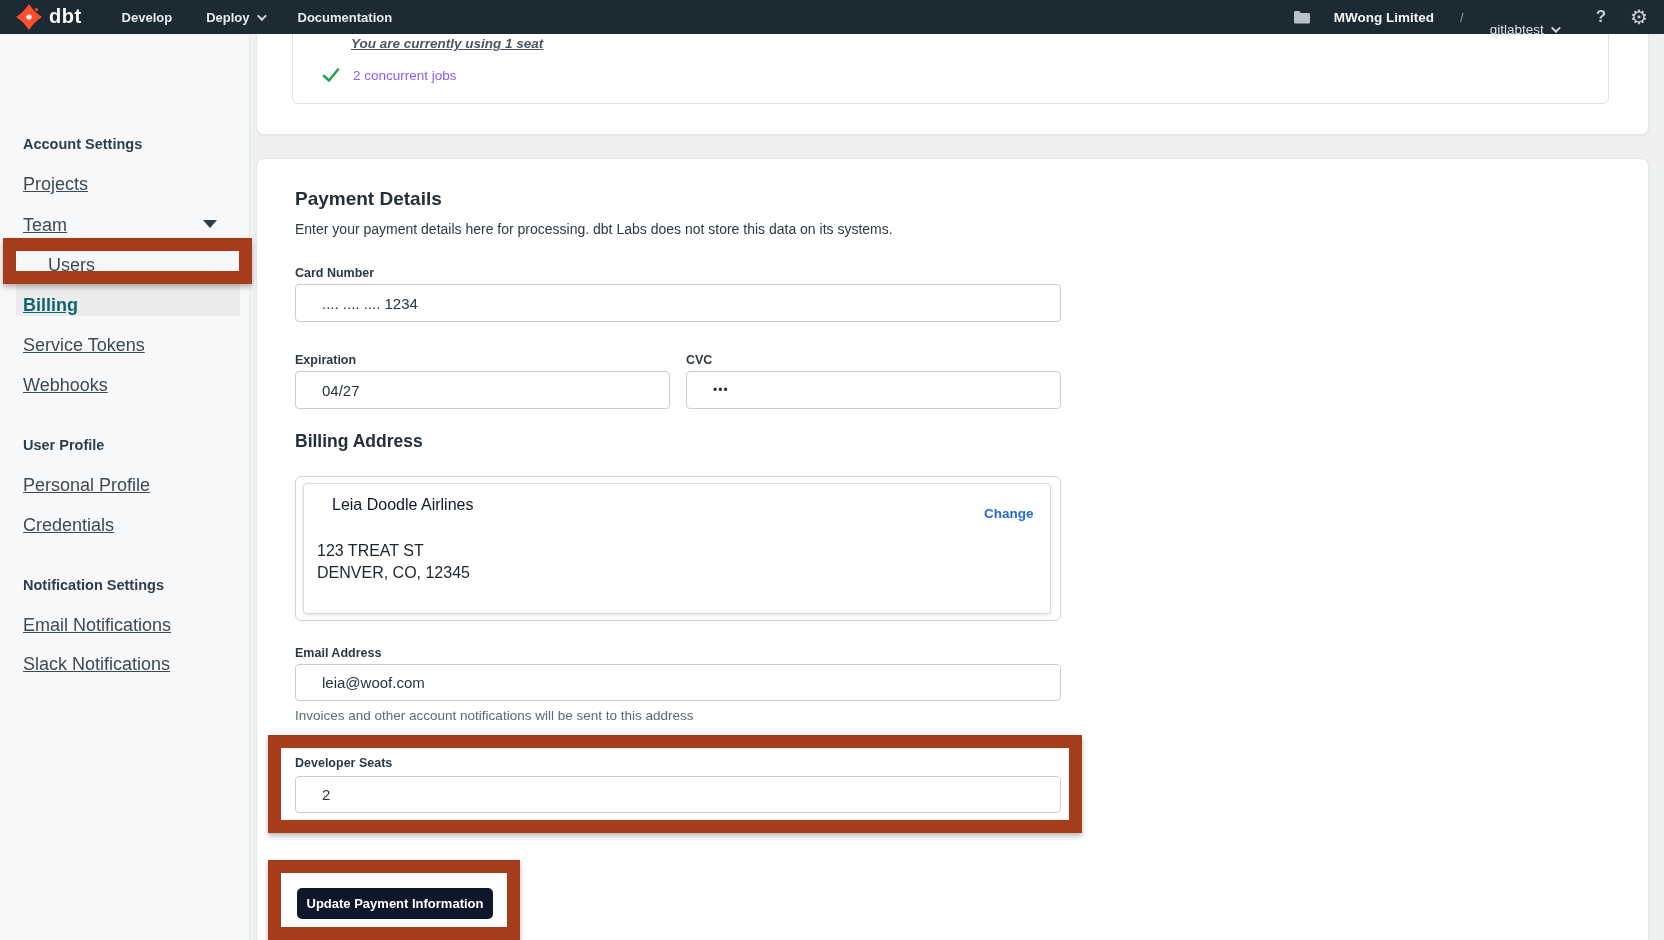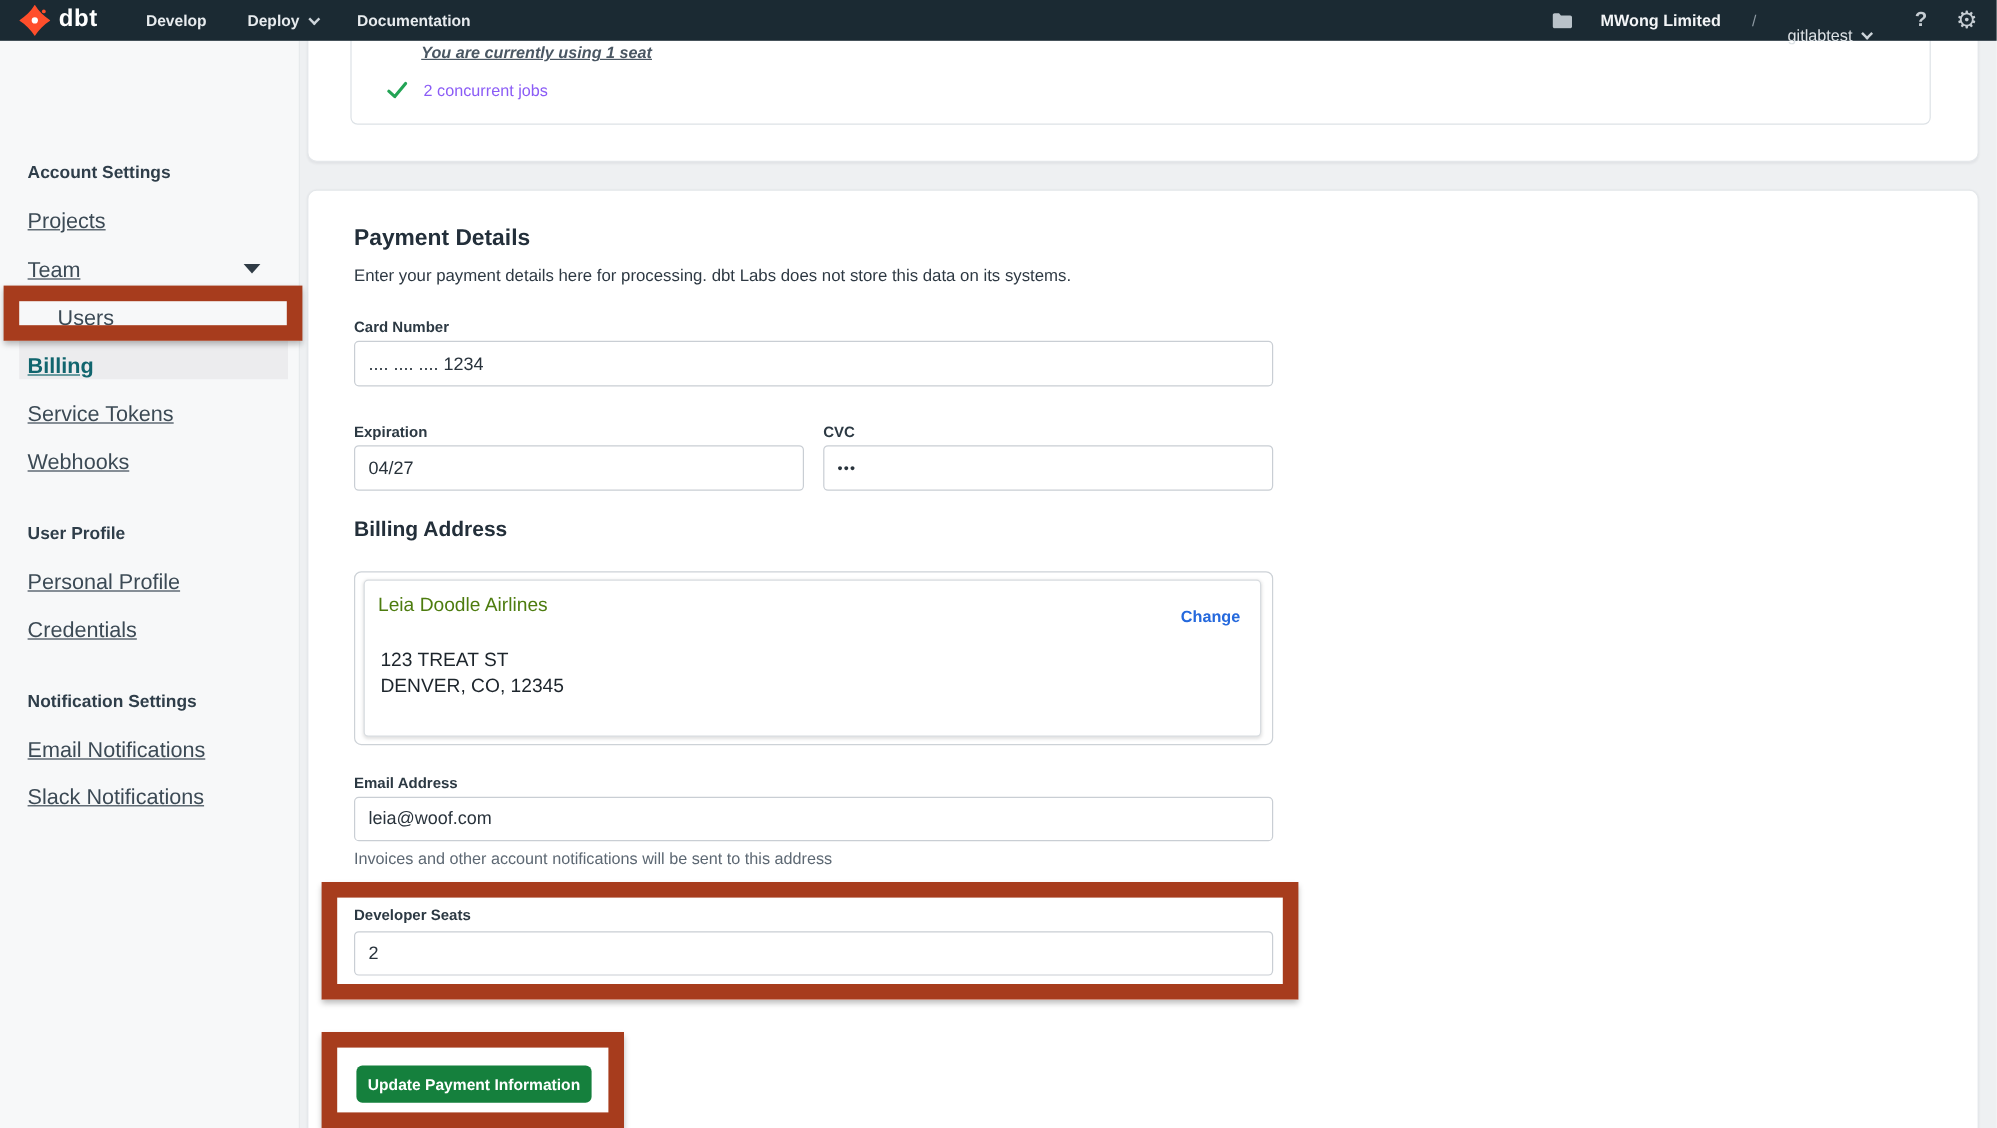--- a/index.html
+++ b/index.html
@@ -54,33 +54,33 @@
 
   
   .abs { position:absolute; z-index:3; }
   .h1 { font-size:19px; font-weight:bold; color:#232f3a; }
   .h2 { font-size:17.5px; font-weight:bold; color:#232f3a; }
   .desc { font-size:14px; color:#2e3943; }
   .field-label { font-size:12.5px; font-weight:bold; color:#2c3943; }
   .tb {
     border:1px solid #c9ced4; border-radius:4px; background:#fff;
     font-family:"Liberation Sans", sans-serif; font-size:15px; color:#29333c;
-    padding:0 11px; outline:none; display:block;
+    padding:0 26px; outline:none; display:block;
   }
   .helper { font-size:13.5px; color:#5d6873; }
 
   .addr-outer { position:absolute; left:295px; top:476px; width:766px; height:145px; border:1px solid #cdd2d7; border-radius:6px; background:#fff; z-index:3; }
   .addr-inner { position:absolute; left:303px; top:483px; width:748px; height:131px; border:1px solid #d8dce0; border-radius:4px; background:#fff; box-shadow:0 1px 3px rgba(0,0,0,.12); z-index:4; }
-  .addr-name { position:absolute; left:315px; top:496px; font-size:16px; color:#4d7c0f; z-index:5; }
+  .addr-name { position:absolute; left:332px; top:496px; font-size:16px; color:#0f172a; z-index:5; }
   .addr-line { position:absolute; font-size:16px; color:#1d252c; z-index:5; }
   .change-link { position:absolute; left:984px; top:506px; font-size:13.5px; font-weight:bold; color:#2569dd; cursor:pointer; z-index:5; }
 
   .submit-btn {
     position:absolute; left:297px; top:888px; width:196px; height:31px;
-    background:#15803d; color:#fff; border:none; border-radius:5px;
+    background:#0f172a; color:#fff; border:none; border-radius:5px;
     font-family:"Liberation Sans", sans-serif; font-size:13px; font-weight:bold;
     z-index:25; cursor:pointer;
   }
 
   
   .annotation {
     position:absolute; border:13px solid #a73c1d; background:transparent;
     z-index:30; box-shadow:0 3px 5px rgba(0,0,0,.28); pointer-events:none;
   }
   .ann-billing { left:3px; top:238px; width:249px; height:46px; }

